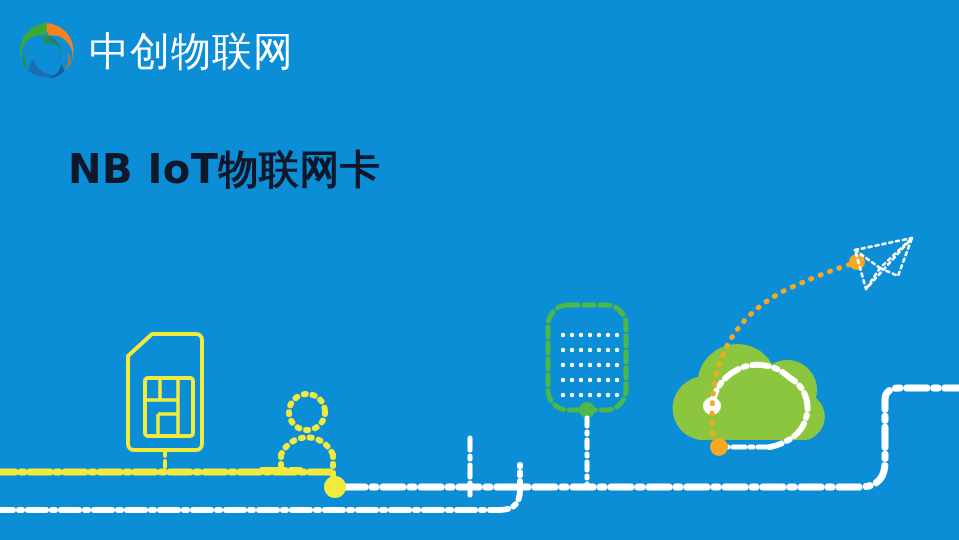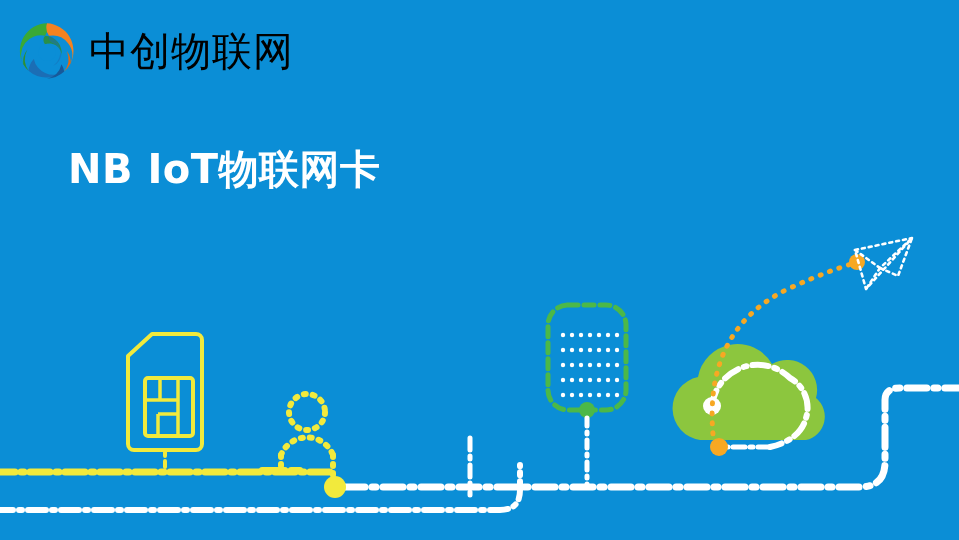--- a/index.html
+++ b/index.html
@@ -27,34 +27,34 @@
     left: 14px;
     top: 18px;
     display: flex;
     align-items: center;
     gap: 9px;
   }
   #logo-mark { width: 66px; height: 66px; display: block; }
   #logo-wordmark {
     font-size: 40px;
     line-height: 1;
-    color: #000000;
+    color: #ffffff;
     letter-spacing: 1px;
     font-family: "DejaVu Sans", sans-serif;
     white-space: nowrap;
   }
 
   
   #page-title {
     position: absolute;
     left: 68px;
     top: 142px;
     font-size: 40px;
     font-weight: bold;
-    color: #ffffff;
+    color: #0f172a;
     letter-spacing: 0.5px;
     white-space: nowrap;
     font-family: "DejaVu Sans", sans-serif;
   }
 
   
   #illustration {
     position: absolute;
     left: 0; top: 0;
     width: 959px; height: 540px;

